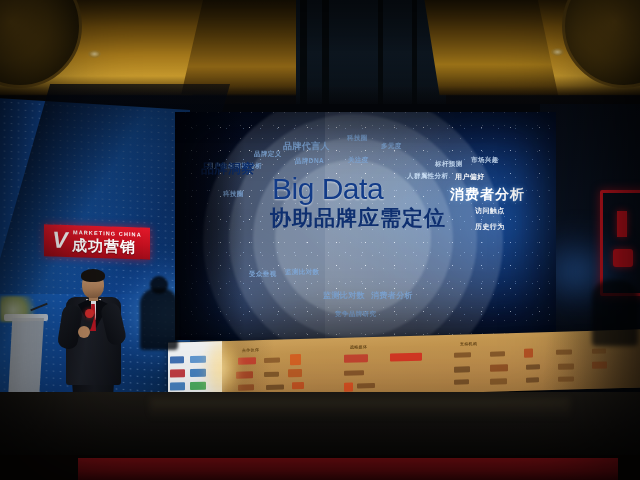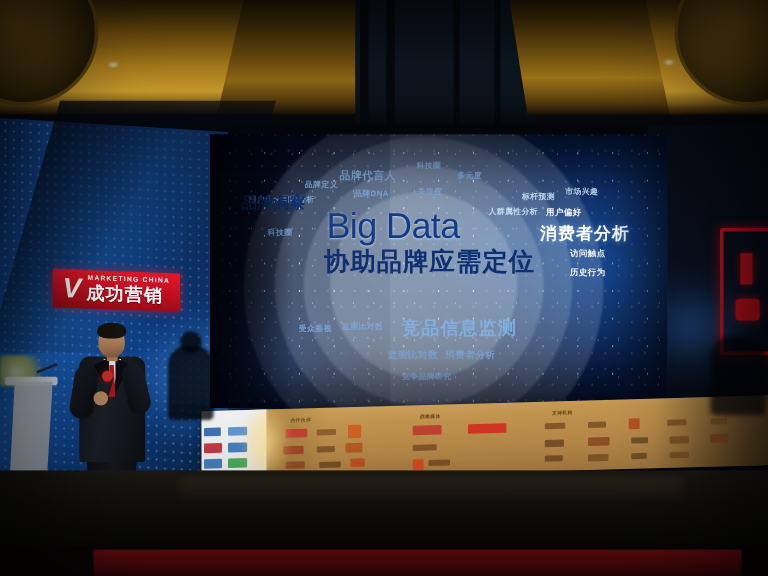--- a/index.html
+++ b/index.html
@@ -260,21 +260,20 @@
     <div class="slide-txt sm" style="left:296px;top:44px">市场兴趣</div>
     <div class="slide-txt sm" style="left:232px;top:60px">人群属性分析</div>
     <div class="slide-txt sm-w" style="left:280px;top:60px">用户偏好</div>
     <div class="slide-txt sm-w" style="left:300px;top:94px">访问触点</div>
     <div class="slide-txt sm-w" style="left:300px;top:110px">历史行为</div>
 
     <div class="slide-txt big-left">品牌洞察</div>
     <div class="slide-txt headline">Big Data</div>
     <div class="slide-txt subhead">协助品牌应需定位</div>
     <div class="slide-txt big-right">消费者分析</div>
-    <div class="slide-txt big-bottom">竞品信息监测</div>
 
     <div class="slide-txt sm-d" style="left:74px;top:158px">受众垂视</div>
     <div class="slide-txt sm-d" style="left:110px;top:156px">监测比对数</div>
     <div class="slide-txt sm-d" style="left:148px;top:178px;font-size:8px">监测比对数</div>
     <div class="slide-txt sm-d" style="left:196px;top:178px;font-size:8px">消费者分析</div>
     <div class="slide-txt sm-d" style="left:160px;top:198px">竞争品牌研究</div>
 
     <div class="screen-dark"></div>
     <div class="screen-vig"></div>
   </div>

